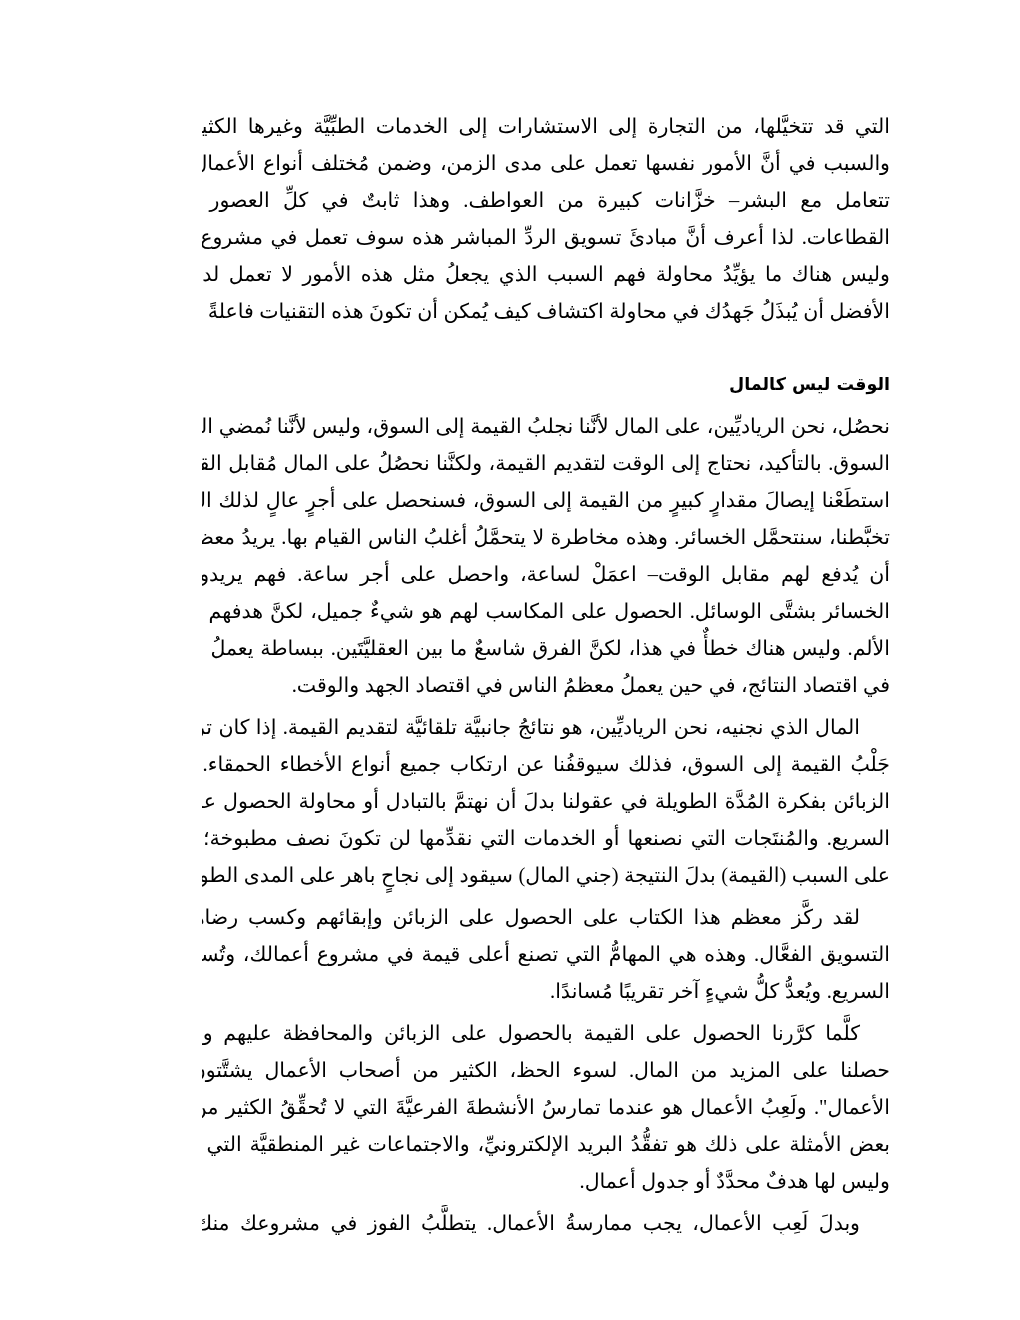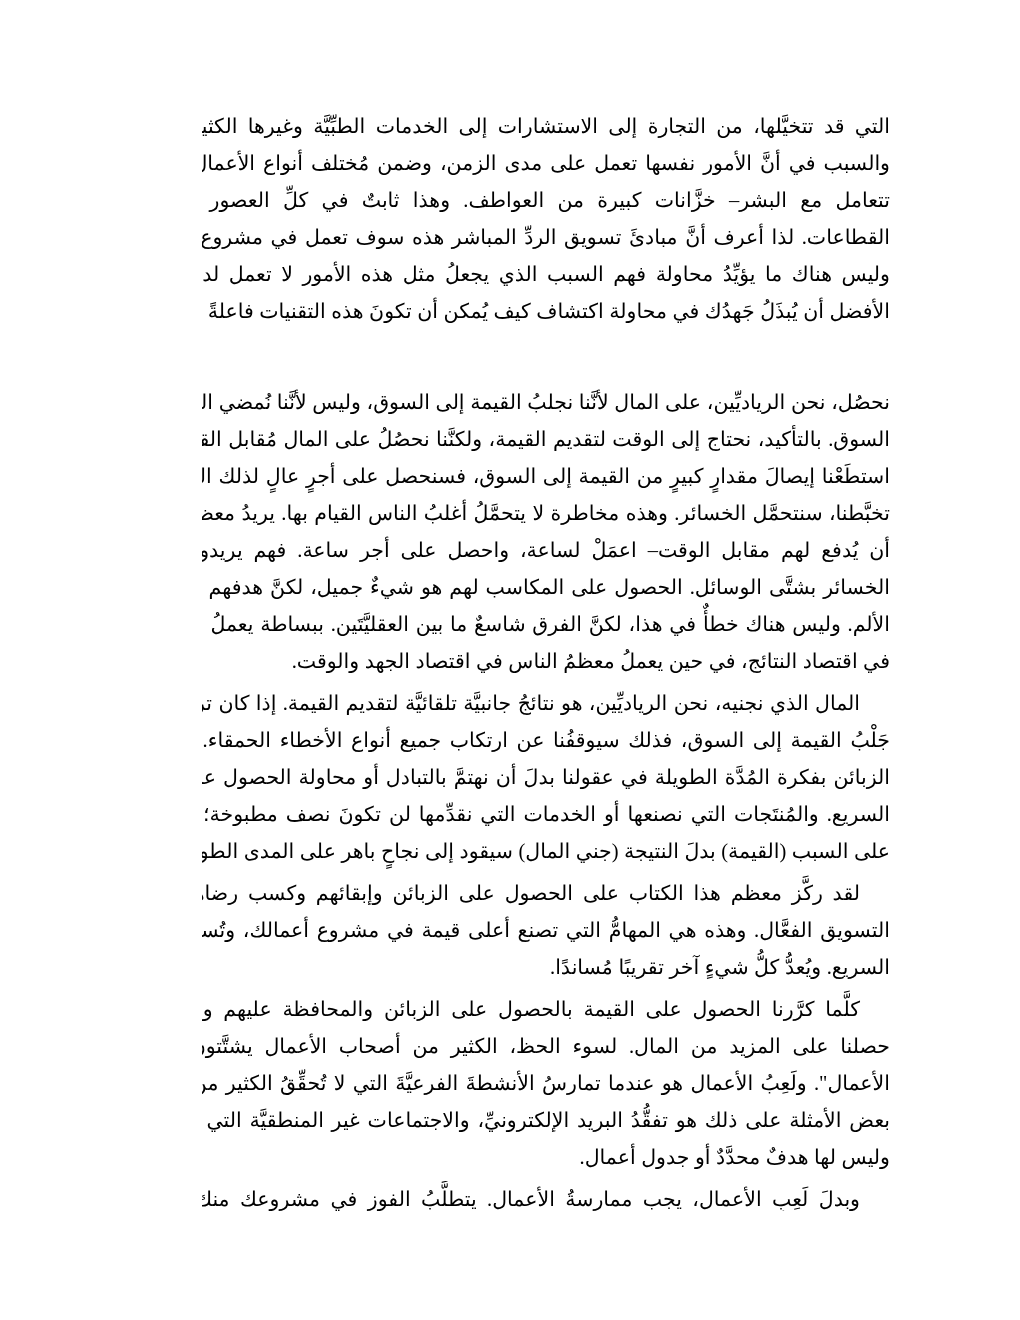--- a/index.html
+++ b/index.html
@@ -84,20 +84,21 @@
 <body>
 
 <div class="page">
 
   <div class="text-column">
 
     <p class="para">التي قد تتخيَّلها، من التجارة إلى الاستشارات إلى الخدمات الطبِّيَّة وغيرها الكثير الكثير. والسبب في أنَّ الأمور نفسها تعمل على مدى الزمن، وضمن مُختلف أنواع الأعمال هو أنَّها تتعامل مع البشر– خزَّانات كبيرة من العواطف. وهذا ثابتٌ في كلِّ العصور ومُختَلَفِ القطاعات. لذا أعرف أنَّ مبادئَ تسويق الردِّ المباشر هذه سوف تعمل في مشروع أعمالك. وليس هناك ما يؤيِّدُ محاولة فهم السبب الذي يجعلُ مثل هذه الأمور لا تعمل لديك. ومن الأفضل أن يُبذَلُ جَهدُك في محاولة اكتشاف كيف يُمكن أن تكونَ هذه التقنيات فاعلةً لديك.</p>
 
     <div class="gap-before-heading"></div>
 
+    <h2 class="section-heading">الوقت ليس كالمال</h2>
 
     <div class="gap-after-heading"></div>
 
     <p class="para">نحصُل، نحن الرياديِّين، على المال لأنَّنا نجلبُ القيمة إلى السوق، وليس لأنَّنا نُمضي الوقت في السوق. بالتأكيد، نحتاج إلى الوقت لتقديم القيمة، ولكنَّنا نحصُلُ على المال مُقابل القيمة. فإذا استطَعْنا إيصالَ مقدارٍ كبيرٍ من القيمة إلى السوق، فسنحصل على أجرٍ عالٍ لذلك اليوم. وإذا تخبَّطنا، سنتحمَّل الخسائر. وهذه مخاطرة لا يتحمَّلُ أغلبُ الناس القيام بها. يريدُ معظمُ الناس أن يُدفع لهم مقابل الوقت– اعمَلْ لساعة، واحصل على أجر ساعة. فهم يريدون تجنُّب الخسائر بشتَّى الوسائل. الحصول على المكاسب لهم هو شيءٌ جميل، لكنَّ هدفهم هو تجنُّب الألم. وليس هناك خطأٌ في هذا، لكنَّ الفرق شاسعٌ ما بين العقليَّتَين. ببساطة يعملُ الرياديُّون في اقتصاد النتائج، في حين يعملُ معظمُ الناس في اقتصاد الجهد والوقت.</p>
 
     <p class="para indented">المال الذي نجنيه، نحن الرياديِّين، هو نتائجُ جانبيَّة تلقائيَّة لتقديم القيمة. إذا كان تركيزنا هو جَلْبُ القيمة إلى السوق، فذلك سيوقفُنا عن ارتكاب جميع أنواع الأخطاء الحمقاء. سنُعامل الزبائن بفكرة المُدَّة الطويلة في عقولنا بدلَ أن نهتمَّ بالتبادل أو محاولة الحصول على المال السريع. والمُنتَجات التي نصنعها أو الخدمات التي نقدِّمها لن تكونَ نصف مطبوخة؛ فالتركيز على السبب (القيمة) بدلَ النتيجة (جني المال) سيقود إلى نجاحٍ باهر على المدى الطويل.</p>
 
     <p class="para indented">لقد ركَّز معظم هذا الكتاب على الحصول على الزبائن وإبقائهم وكسب رضاهم باتِّباع التسويق الفعَّال. وهذه هي المهامُّ التي تصنع أعلى قيمة في مشروع أعمالك، وتُسهِّل النموَّ السريع. ويُعدُّ كلُّ شيءٍ آخر تقريبًا مُساندًا.</p>
 
     <p class="para indented">كلَّما كرَّرنا الحصول على القيمة بالحصول على الزبائن والمحافظة عليهم وإرضائهم، حصلنا على المزيد من المال. لسوء الحظ، الكثير من أصحاب الأعمال يشتَّتون "بلَعِبِ الأعمال". ولَعِبُ الأعمال هو عندما تمارسُ الأنشطةَ الفرعيَّةَ التي لا تُحقِّقُ الكثير من القيمة. بعض الأمثلة على ذلك هو تفقُّدُ البريد الإلكترونيِّ، والاجتماعات غير المنطقيَّة التي لا تنتهي، وليس لها هدفٌ محدَّدٌ أو جدول أعمال.</p>

